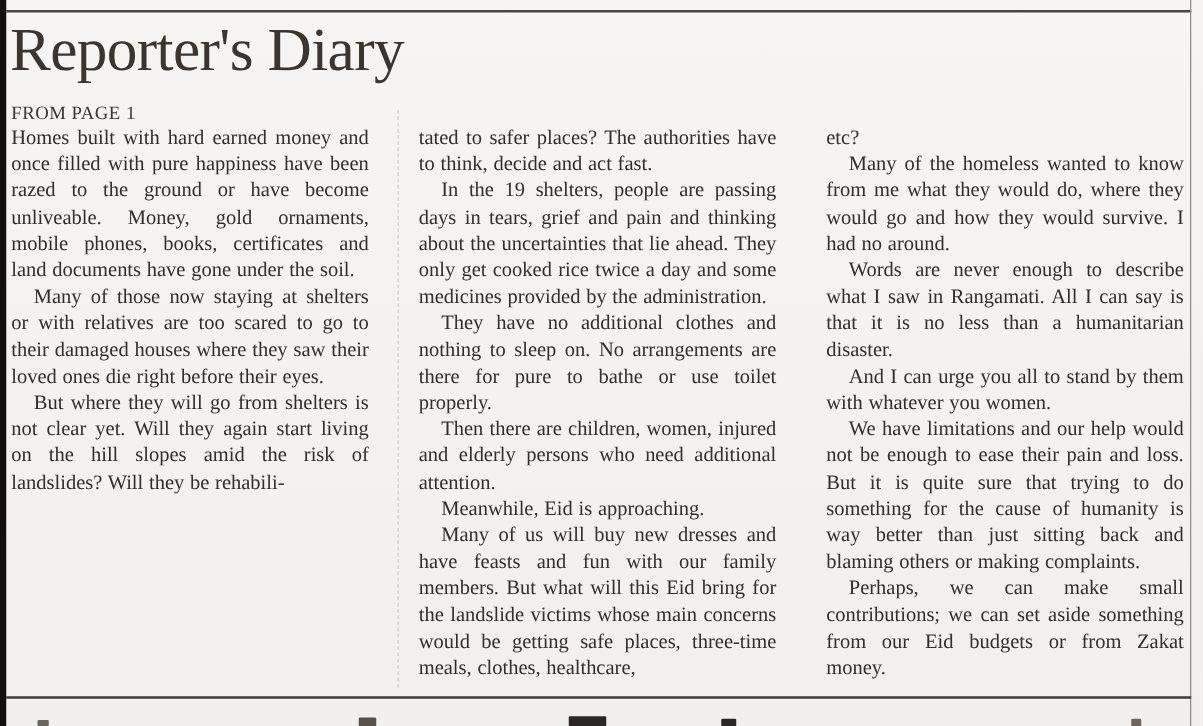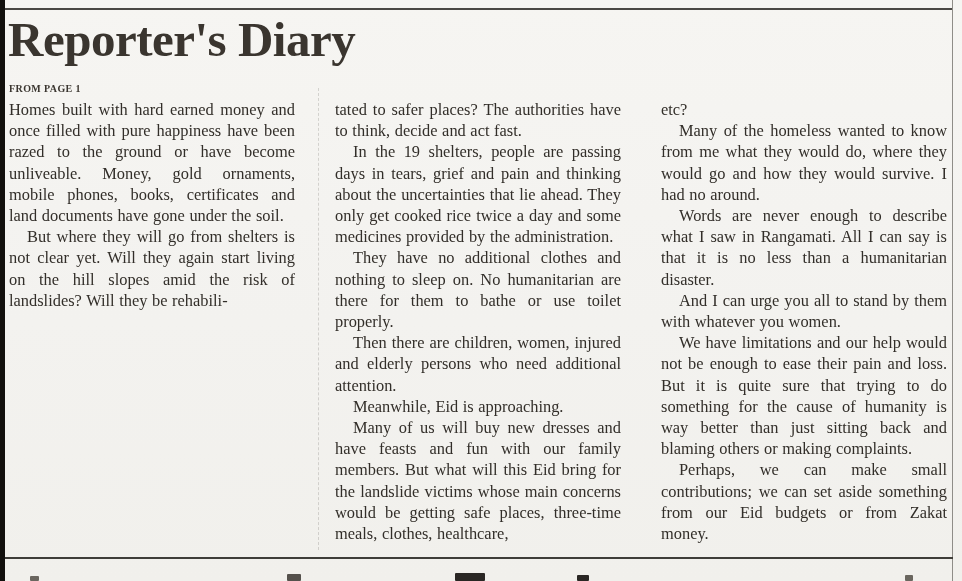--- a/index.html
+++ b/index.html
@@ -36,26 +36,26 @@
   .gutter-rule {
     position: absolute; top: 88px; height: 462px; width: 0;
     border-left: 1px dashed rgba(60,56,50,0.18);
   }
   .gutter-rule.g1 { left: 318px; }
 
   
   .masthead-title {
     position: absolute; left: 8px; top: 14px;
     font-size: 49px; line-height: 52px;
-    font-weight: 700; letter-spacing: -0.5px;
+    font-weight: 400; letter-spacing: -0.5px;
     color: #3a352f;
   }
   .kicker {
     position: absolute; left: 9px; top: 83px;
-    font-size: 10px; font-weight: 700; letter-spacing: 0.4px;
+    font-size: 15px; font-weight: 400; letter-spacing: 0.4px;
     color: #3a352f;
   }
 
   
   .columns {
     position: absolute; left: 9px; top: 99px; width: 938px; height: 452px;
     display: flex; gap: 40px;
   }
   .col { width: 296px; }
   .col p {
@@ -87,26 +87,27 @@
   <div class="rule-right"></div>
 
   <div class="masthead-title">Reporter's Diary</div>
   <div class="kicker">FROM PAGE 1</div>
 
   <div class="gutter-rule g1"></div>
 
   <div class="columns">
     <div class="col">
       <p>Homes built with hard earned money and once filled with pure happiness have been razed to the ground or have become unliveable. Money, gold ornaments, mobile phones, books, certificates and land documents have gone under the soil.</p>
+      <p class="indent">Many of those now staying at shelters or with relatives are too scared to go to their damaged houses where they saw their loved ones die right before their eyes.</p>
       <p class="indent">But where they will go from shelters is not clear yet. Will they again start living on the hill slopes amid the risk of landslides? Will they be rehabili-</p>
     </div>
     <div class="col">
       <p>tated to safer places? The authorities have to think, decide and act fast.</p>
       <p class="indent">In the 19 shelters, people are passing days in tears, grief and pain and thinking about the uncertainties that lie ahead. They only get cooked rice twice a day and some medicines provided by the administration.</p>
-      <p class="indent">They have no additional clothes and nothing to sleep on. No humanitarian are there for them to bathe or use toilet properly.</p>
+      <p class="indent">They have no additional clothes and nothing to sleep on. No arrangements are there for pure to bathe or use toilet properly.</p>
       <p class="indent">Then there are children, women, injured and elderly persons who need additional attention.</p>
       <p class="indent">Meanwhile, Eid is approaching.</p>
       <p class="indent">Many of us will buy new dresses and have feasts and fun with our family members. But what will this Eid bring for the landslide victims whose main concerns would be getting safe places, three-time meals, clothes, healthcare,</p>
     </div>
     <div class="col">
       <p>etc?</p>
       <p class="indent">Many of the homeless wanted to know from me what they would do, where they would go and how they would survive. I had no around.</p>
       <p class="indent">Words are never enough to describe what I saw in Rangamati. All I can say is that it is no less than a humanitarian disaster.</p>
       <p class="indent">And I can urge you all to stand by them with whatever you women.</p>
       <p class="indent">We have limitations and our help would not be enough to ease their pain and loss. But it is quite sure that trying to do something for the cause of humanity is way better than just sitting back and blaming others or making complaints.</p>

